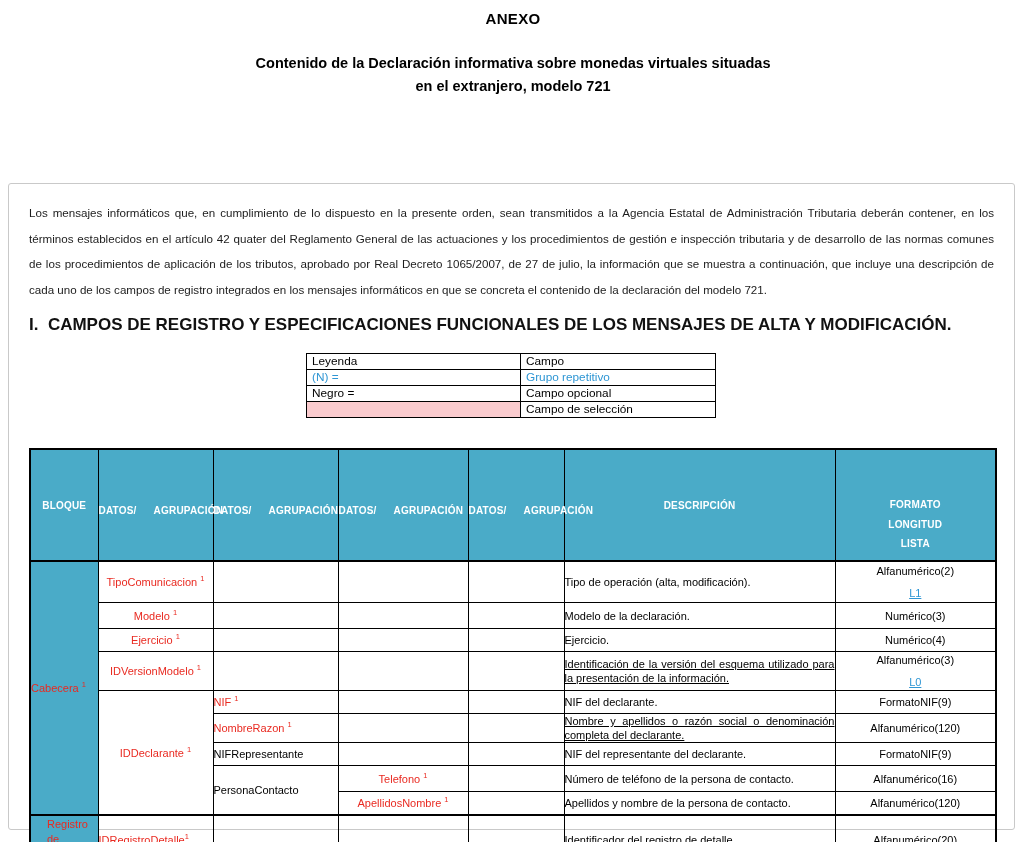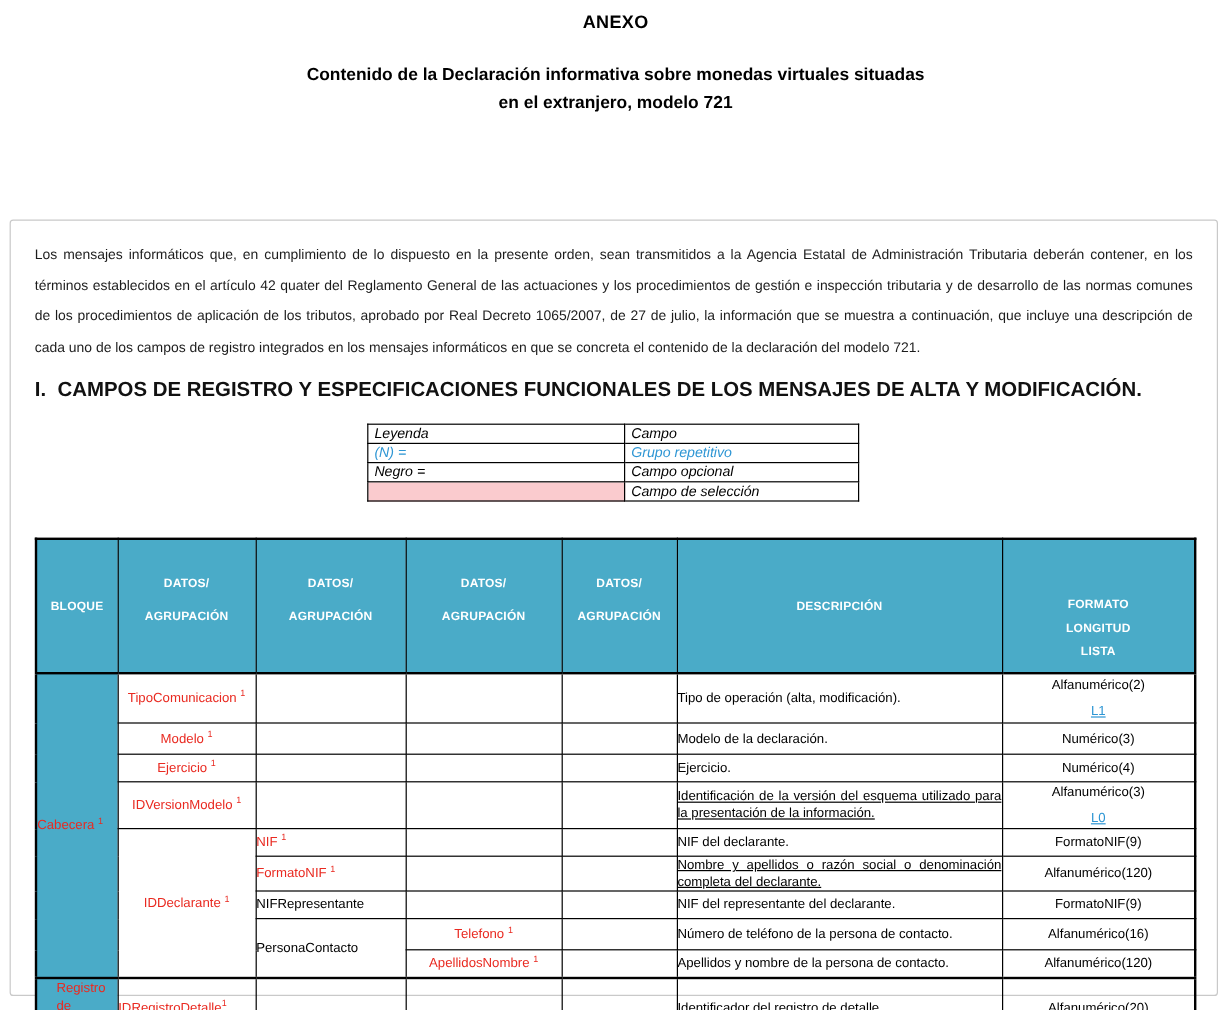--- a/index.html
+++ b/index.html
@@ -14,36 +14,36 @@
   .doc-title{position:absolute;top:10px;left:0;width:100%;text-align:center;
     font-size:15px;font-weight:bold;letter-spacing:.3px;}
   .doc-subtitle{position:absolute;top:52px;left:0;width:100%;text-align:center;
     font-size:14.5px;font-weight:bold;line-height:23px;}
   .content-box{position:absolute;left:8px;top:183px;width:1007px;height:647px;
     box-sizing:border-box;border:1px solid var(--box_border);border-radius:3px;padding:0 20px;}
   .para{margin:16px 0 0 0;font-size:11.6px;line-height:25.5px;text-align:justify;color:#1c1c1c;}
   .section-heading{margin:13px 0 0 0;font-size:17px;font-weight:bold;color:#111;}
 
   
-  table.legend{margin:18px 0 0 277px;border-collapse:collapse;font-size:11.8px;font-style:italic;}
+  table.legend{margin:18px 0 0 277px;border-collapse:collapse;font-size:11.8px;}
   table.legend td{border:1px solid #000;height:14px;padding:0 4px 1px 5px;vertical-align:middle;}
   table.legend td.lcol{width:204px;}
   table.legend td.rcol{width:185px;}
   tr.lg-red td{color:var(--red);}
   tr.lg-blue td{color:var(--blue);}
   td.pink-cell{background:var(--pink);}
 
   
   table.mt{margin-top:30px;border-collapse:collapse;table-layout:fixed;width:966px;
     font-size:11px;border:2px solid #000;}
   table.mt th,table.mt td{border:1px solid #000;padding:0;word-wrap:break-word;}
   table.mt thead th{background:var(--teal);color:#fff;font-size:10px;font-weight:bold;
     border-bottom:2px solid #000;letter-spacing:.2px;}
   .thC{height:70px;display:flex;align-items:center;justify-content:center;}
-  .th2{height:70px;box-sizing:border-box;display:flex;flex-direction:column;
+  .th2{height:70px;box-sizing:border-box;display:flex;flex-direction:row;
     align-items:center;padding-top:11px;gap:17px;}
   .th3{height:70px;box-sizing:border-box;display:flex;flex-direction:column;
     align-items:center;justify-content:space-between;padding:9px 0 11px 0;margin-top:40px;}
   td.bloque{background:var(--teal);color:var(--red);vertical-align:middle;
     text-align:left;padding-left:6px;font-size:11px;}
   td.bloque.ctr{text-align:left;padding-left:16px;line-height:15px;}
   td.fname{color:var(--red);text-align:center;vertical-align:middle;}
   td.fname-l{color:var(--red);text-align:left;padding-left:6px;vertical-align:middle;}
   td.bname-l{color:#000;text-align:left;padding-left:6px;vertical-align:middle;}
   td.desc{text-align:left;padding:3px 6px;vertical-align:middle;line-height:14px;}
@@ -183,21 +183,21 @@
       </tr>
       <tr class="hr22">
         <td class="fname" rowspan="5"><span>IDDeclarante </span><sup>1</sup></td>
         <td class="fname-l"><span>NIF </span><sup>1</sup></td>
         <td></td>
         <td></td>
         <td class="desc">NIF del declarante.</td>
         <td class="fmt">FormatoNIF(9)</td>
       </tr>
       <tr class="hr25">
-        <td class="fname-l"><span>FormatoNIF </span><sup>1</sup></td>
+        <td class="fname-l"><span>NombreRazon </span><sup>1</sup></td>
         <td></td>
         <td></td>
         <td class="desc just">Nombre y apellidos o razón social o denominación completa del declarante.</td>
         <td class="fmt">Alfanumérico(120)</td>
       </tr>
       <tr class="hr22">
         <td class="bname-l">NIFRepresentante</td>
         <td></td>
         <td></td>
         <td class="desc">NIF del representante del declarante.</td>

